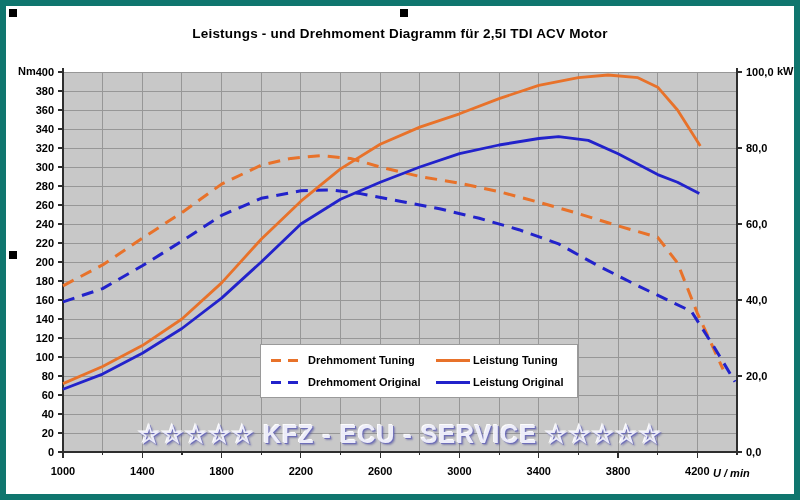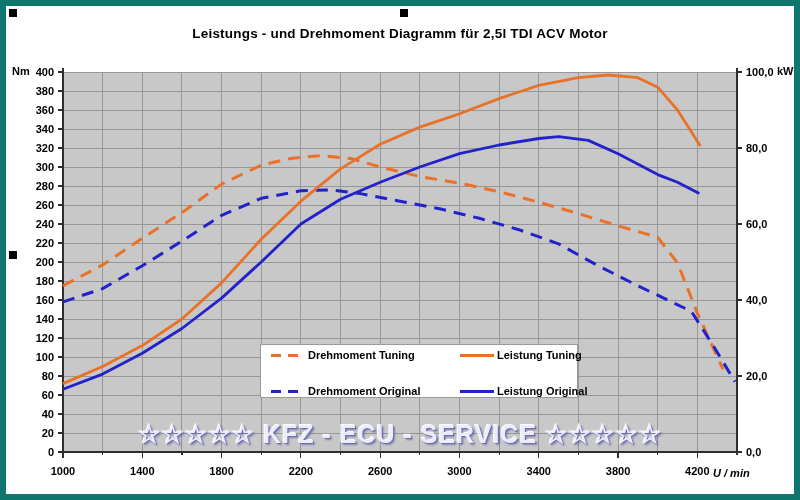--- a/index.html
+++ b/index.html
@@ -1,24 +1,24 @@
 <!DOCTYPE html>
 <html><head>
 <meta charset="utf-8">
 <style>
   html,body{margin:0;padding:0;background:#fff;}
   .frame{position:relative;width:800px;height:500px;background:#ffffff;border:6px solid #0f766e;box-sizing:border-box;overflow:hidden;font-family:"Liberation Sans",sans-serif;}
   .handle{position:absolute;width:8px;height:8px;background:#000;}
   .chart-title{position:absolute;top:20px;left:0;width:100%;text-align:center;font-size:13.5px;font-weight:bold;color:#000;letter-spacing:0.2px;}
   #plot-svg{position:absolute;left:0;top:0;}
   .unit-label{position:absolute;font-size:11px;font-weight:bold;color:#000;}
-  .unit-nm{left:6px;top:59px;}
+  .unit-nm{left:12px;top:59px;}
   .unit-kw{left:771px;top:59px;text-align:right;}
   .unit-rpm{left:707px;top:461px;font-style:italic;}
-  .legend{position:absolute;left:254px;top:338px;width:318px;height:54px;background:#ffffff;border:1px solid #9a9a9a;box-sizing:border-box;display:grid;grid-template-columns:165px 1fr;grid-template-rows:1fr 1fr;align-items:center;padding:4px 8px 4px 10px;gap:24px;}
+  .legend{position:absolute;left:254px;top:338px;width:318px;height:54px;background:#ffffff;border:1px solid #9a9a9a;box-sizing:border-box;display:grid;grid-template-columns:165px 1fr;grid-template-rows:1fr 1fr;align-items:center;padding:4px 8px 4px 10px;}
   .legend-entry{display:flex;align-items:center;}
   .legend-sample{width:34px;height:3px;flex:none;}
   .legend-label{font-size:11px;font-weight:bold;color:#000;margin-left:3px;white-space:nowrap;}
   .watermark{position:absolute;top:414px;left:50%;transform:translateX(-50%);font-size:25px;font-weight:bold;letter-spacing:1px;white-space:nowrap;color:#efeffc;text-shadow:1px 1px 0 #6a6ab8,2px 2px 2px rgba(70,70,150,0.55),-1px -1px 0 #ffffff;opacity:0.95;}
 </style>
 </head>
 <body>
 
 <div class="frame">
 

